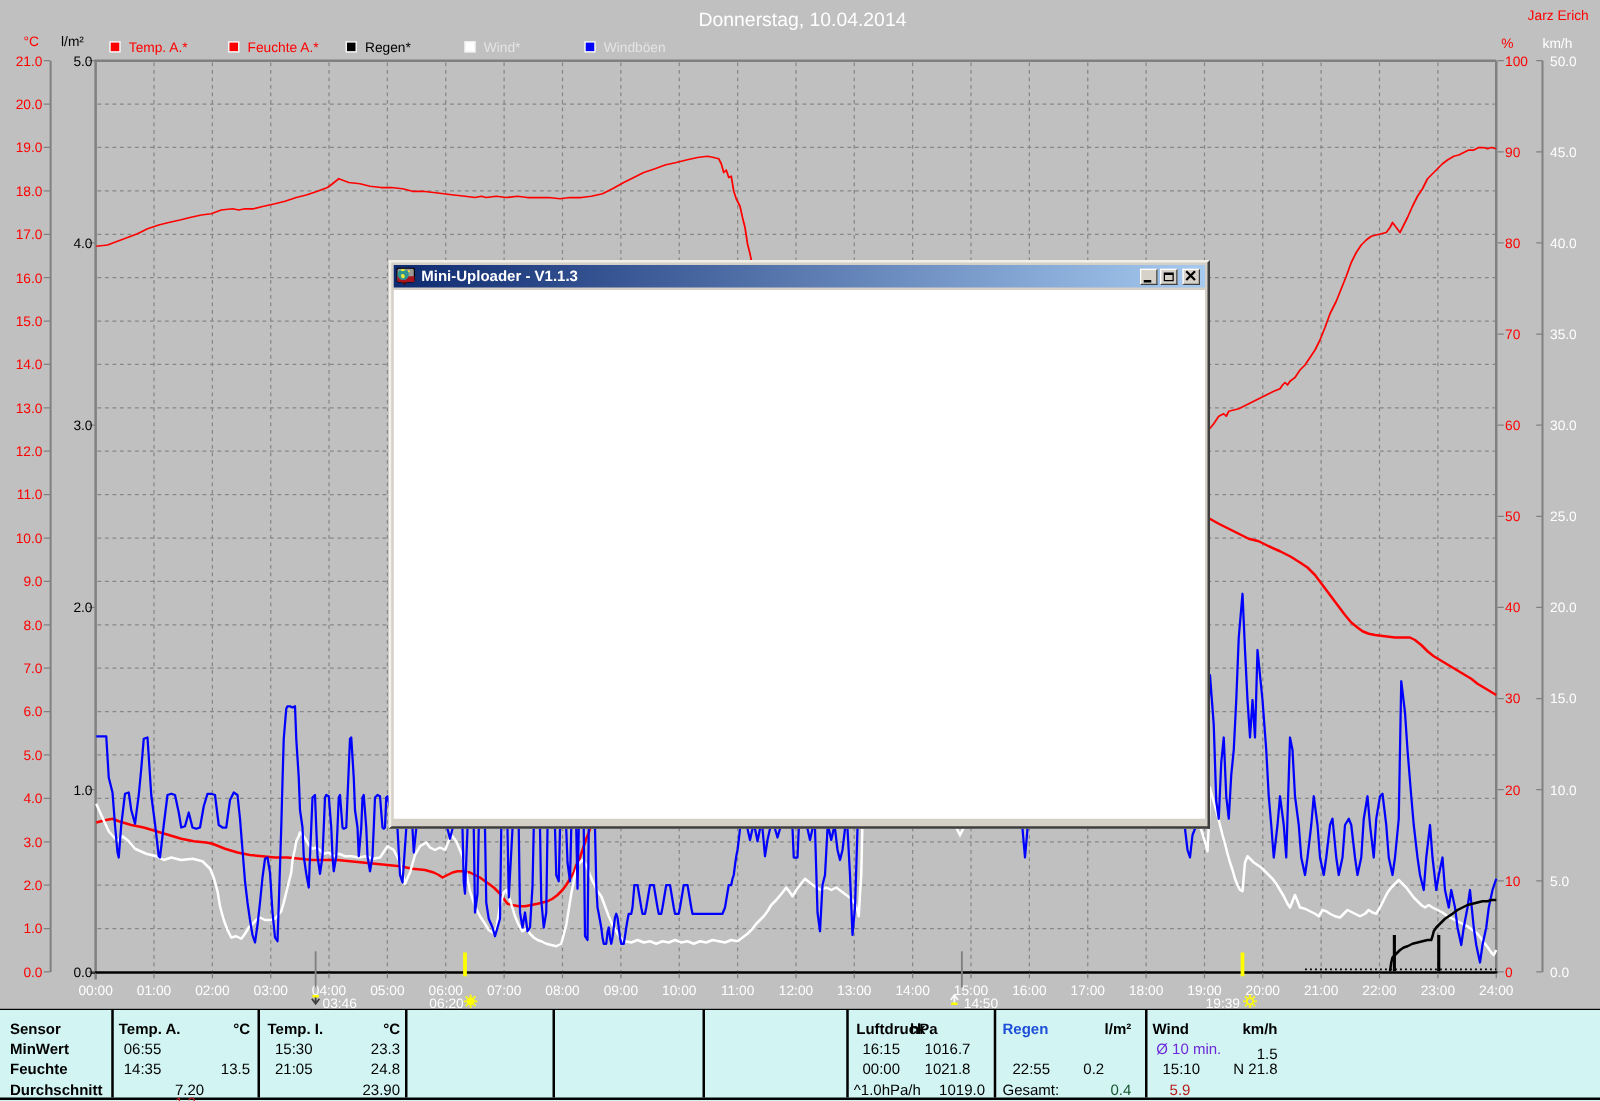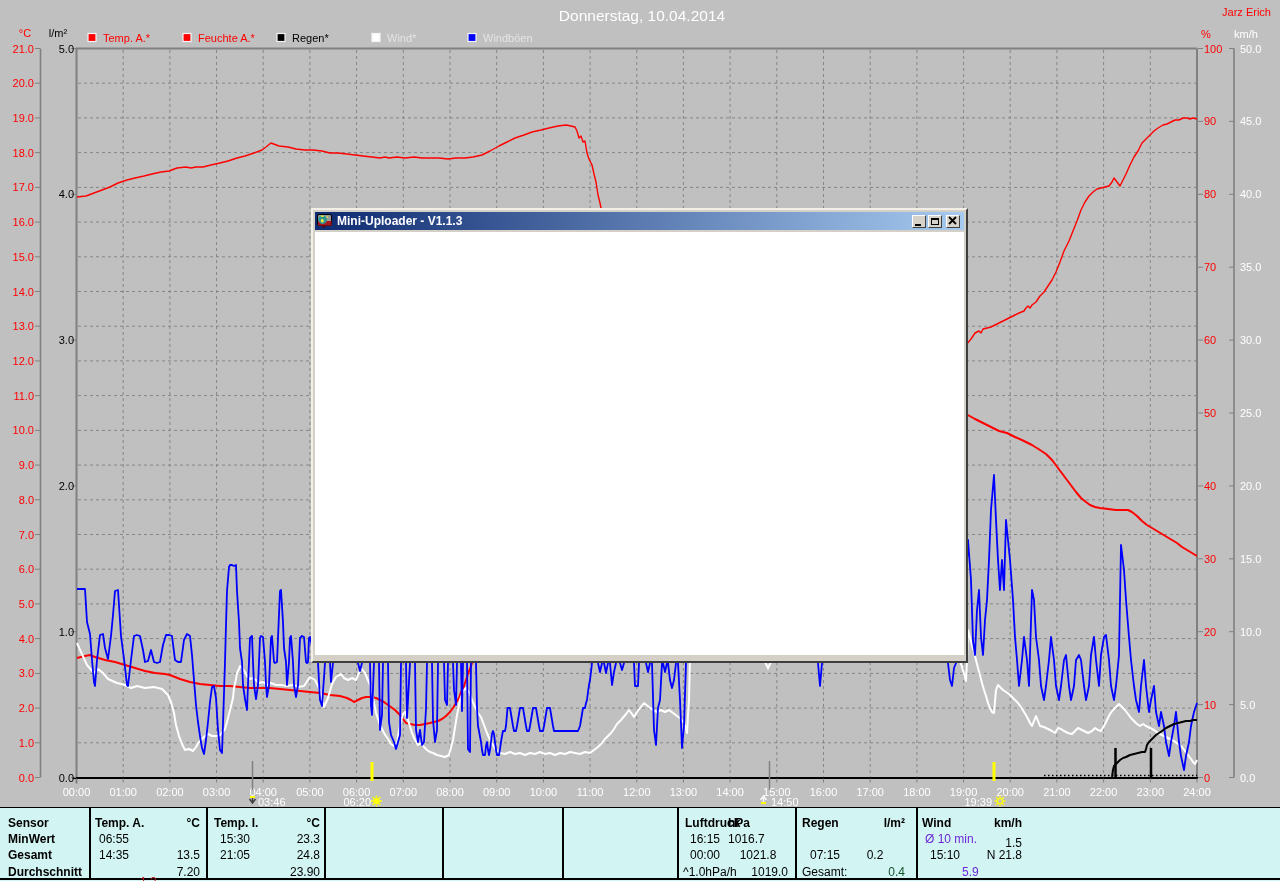--- a/index.html
+++ b/index.html
@@ -169,49 +169,49 @@
 <div style="position:absolute;left:89.0px;top:808px;width:2px;height:70px;background:#000"></div>
 <div style="position:absolute;left:205.5px;top:808px;width:2px;height:70px;background:#000"></div>
 <div style="position:absolute;left:324.0px;top:808px;width:2px;height:70px;background:#000"></div>
 <div style="position:absolute;left:442.0px;top:808px;width:2px;height:70px;background:#000"></div>
 <div style="position:absolute;left:562.0px;top:808px;width:2px;height:70px;background:#000"></div>
 <div style="position:absolute;left:677.0px;top:808px;width:2px;height:70px;background:#000"></div>
 <div style="position:absolute;left:795.0px;top:808px;width:2px;height:70px;background:#000"></div>
 <div style="position:absolute;left:916.0px;top:808px;width:2px;height:70px;background:#000"></div>
 <div style="position:absolute;left:8.0px;top:816px;font:bold 12px 'Liberation Sans',sans-serif;color:#000;white-space:nowrap">Sensor</div>
 <div style="position:absolute;left:8.0px;top:832px;font:bold 12px 'Liberation Sans',sans-serif;color:#000;white-space:nowrap">MinWert</div>
-<div style="position:absolute;left:8.0px;top:848px;font:bold 12px 'Liberation Sans',sans-serif;color:#000;white-space:nowrap">Gesamt</div>
+<div style="position:absolute;left:8.0px;top:848px;font:bold 12px 'Liberation Sans',sans-serif;color:#000;white-space:nowrap">Feuchte</div>
 <div style="position:absolute;left:8.0px;top:865px;font:bold 12px 'Liberation Sans',sans-serif;color:#000;white-space:nowrap">Durchschnitt</div>
 <div style="position:absolute;left:95.0px;top:816px;font:bold 12px 'Liberation Sans',sans-serif;color:#000;white-space:nowrap">Temp. A.</div>
 <div style="position:absolute;left:140.0px;top:816px;width:60px;text-align:right;font:bold 12px 'Liberation Sans',sans-serif;color:#000;white-space:nowrap">°C</div>
 <div style="position:absolute;left:99.0px;top:832px;font:normal 12px 'Liberation Sans',sans-serif;color:#000;white-space:nowrap">06:55</div>
 <div style="position:absolute;left:140.0px;top:875px;width:60px;text-align:left;font:normal 12px 'Liberation Sans',sans-serif;color:#b91c1c;white-space:nowrap">1.2</div>
 <div style="position:absolute;left:99.0px;top:848px;font:normal 12px 'Liberation Sans',sans-serif;color:#000;white-space:nowrap">14:35</div>
 <div style="position:absolute;left:140.0px;top:848px;width:60px;text-align:right;font:normal 12px 'Liberation Sans',sans-serif;color:#000;white-space:nowrap">13.5</div>
-<div style="position:absolute;left:140.0px;top:865px;width:60px;text-align:right;font:normal 12px 'Liberation Sans',sans-serif;color:#000;white-space:nowrap">7.20</div>
+<div style="position:absolute;left:140.0px;top:865px;width:60px;font:normal 12px 'Liberation Sans',sans-serif;color:#000;white-space:nowrap">7.20</div>
 <div style="position:absolute;left:214.0px;top:816px;font:bold 12px 'Liberation Sans',sans-serif;color:#000;white-space:nowrap">Temp. I.</div>
 <div style="position:absolute;left:260.0px;top:816px;width:60px;text-align:right;font:bold 12px 'Liberation Sans',sans-serif;color:#000;white-space:nowrap">°C</div>
 <div style="position:absolute;left:220.0px;top:832px;font:normal 12px 'Liberation Sans',sans-serif;color:#000;white-space:nowrap">15:30</div>
 <div style="position:absolute;left:260.0px;top:832px;width:60px;text-align:right;font:normal 12px 'Liberation Sans',sans-serif;color:#000;white-space:nowrap">23.3</div>
 <div style="position:absolute;left:220.0px;top:848px;font:normal 12px 'Liberation Sans',sans-serif;color:#000;white-space:nowrap">21:05</div>
 <div style="position:absolute;left:260.0px;top:848px;width:60px;text-align:right;font:normal 12px 'Liberation Sans',sans-serif;color:#000;white-space:nowrap">24.8</div>
 <div style="position:absolute;left:260.0px;top:865px;width:60px;text-align:right;font:normal 12px 'Liberation Sans',sans-serif;color:#000;white-space:nowrap">23.90</div>
 <div style="position:absolute;left:685.0px;top:816px;font:bold 12px 'Liberation Sans',sans-serif;color:#000;white-space:nowrap">Luftdruck</div>
 <div style="position:absolute;left:728.0px;top:816px;width:60px;text-align:left;font:bold 12px 'Liberation Sans',sans-serif;color:#000;white-space:nowrap">hPa</div>
 <div style="position:absolute;left:690.0px;top:832px;font:normal 12px 'Liberation Sans',sans-serif;color:#000;white-space:nowrap">16:15</div>
-<div style="position:absolute;left:728.0px;top:832px;width:60px;text-align:left;font:normal 12px 'Liberation Sans',sans-serif;color:#000;white-space:nowrap">1016.7</div>
+<div style="position:absolute;left:728.0px;top:832px;width:60px;text-align:center;font:normal 12px 'Liberation Sans',sans-serif;color:#000;white-space:nowrap">1016.7</div>
 <div style="position:absolute;left:690.0px;top:848px;font:normal 12px 'Liberation Sans',sans-serif;color:#000;white-space:nowrap">00:00</div>
 <div style="position:absolute;left:728.0px;top:848px;width:60px;text-align:center;font:normal 12px 'Liberation Sans',sans-serif;color:#000;white-space:nowrap">1021.8</div>
 <div style="position:absolute;left:683px;top:865px;font:normal 12px 'Liberation Sans',sans-serif;color:#000;white-space:nowrap">^1.0hPa/h</div>
 <div style="position:absolute;left:728.0px;top:865px;width:60px;text-align:right;font:normal 12px 'Liberation Sans',sans-serif;color:#000;white-space:nowrap">1019.0</div>
-<div style="position:absolute;left:802.0px;top:816px;font:bold 12px 'Liberation Sans',sans-serif;color:#000000;white-space:nowrap">Regen</div>
+<div style="position:absolute;left:802.0px;top:816px;font:bold 12px 'Liberation Sans',sans-serif;color:#1d4ed8;white-space:nowrap">Regen</div>
 <div style="position:absolute;left:845.0px;top:816px;width:60px;text-align:right;font:bold 12px 'Liberation Sans',sans-serif;color:#000;white-space:nowrap">l/m²</div>
-<div style="position:absolute;left:810.0px;top:848px;font:normal 12px 'Liberation Sans',sans-serif;color:#000;white-space:nowrap">07:15</div>
+<div style="position:absolute;left:810.0px;top:848px;font:normal 12px 'Liberation Sans',sans-serif;color:#000;white-space:nowrap">22:55</div>
 <div style="position:absolute;left:845.0px;top:848px;width:60px;text-align:center;font:normal 12px 'Liberation Sans',sans-serif;color:#000;white-space:nowrap">0.2</div>
 <div style="position:absolute;left:802.0px;top:865px;font:normal 12px 'Liberation Sans',sans-serif;color:#000;white-space:nowrap">Gesamt:</div>
 <div style="position:absolute;left:845.0px;top:865px;width:60px;text-align:right;font:normal 12px 'Liberation Sans',sans-serif;color:#14532d;white-space:nowrap">0.4</div>
 <div style="position:absolute;left:922.0px;top:816px;font:bold 12px 'Liberation Sans',sans-serif;color:#000;white-space:nowrap">Wind</div>
 <div style="position:absolute;left:962.0px;top:816px;width:60px;text-align:right;font:bold 12px 'Liberation Sans',sans-serif;color:#000;white-space:nowrap">km/h</div>
 <div style="position:absolute;left:925.0px;top:832px;font:normal 12px 'Liberation Sans',sans-serif;color:#6d28d9;white-space:nowrap">Ø 10 min.</div>
 <div style="position:absolute;left:962.0px;top:836px;width:60px;text-align:right;font:normal 12px 'Liberation Sans',sans-serif;color:#000;white-space:nowrap">1.5</div>
 <div style="position:absolute;left:930.0px;top:848px;font:normal 12px 'Liberation Sans',sans-serif;color:#000;white-space:nowrap">15:10</div>
 <div style="position:absolute;left:962.0px;top:848px;width:60px;text-align:right;font:normal 12px 'Liberation Sans',sans-serif;color:#000;white-space:nowrap">N 21.8</div>
-<div style="position:absolute;left:962.0px;top:865px;width:60px;text-align:left;font:normal 12px 'Liberation Sans',sans-serif;color:#6d28d9;white-space:nowrap">5.9</div>
+<div style="position:absolute;left:914px;top:865px;width:60px;text-align:center;font:normal 12px 'Liberation Sans',sans-serif;color:#b91c1c;white-space:nowrap">5.9</div>
 </div>
 </body></html>

